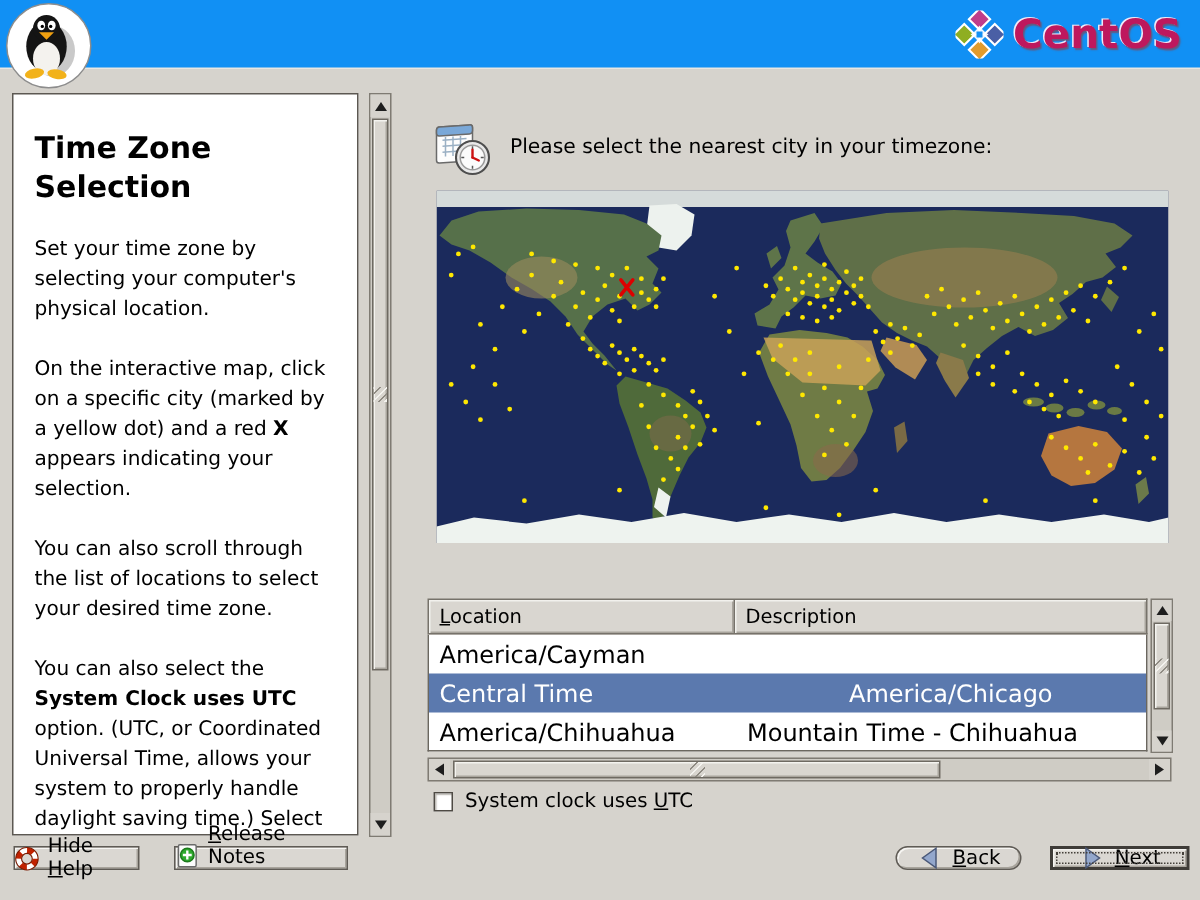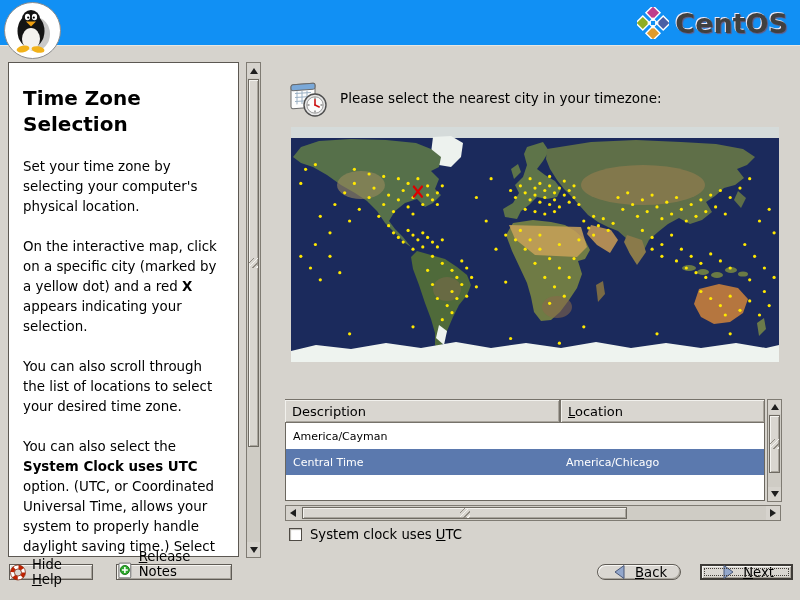--- a/index.html
+++ b/index.html
@@ -4,21 +4,21 @@
 <style>
   html,body{margin:0;padding:0;}
   body{font-family:"DejaVu Sans","Liberation Sans",sans-serif;font-size:13px;color:#000;}
   #app{position:relative;width:800px;height:600px;background:#d6d3cd;overflow:hidden;}
 
   
   .topbar{position:absolute;left:0;top:0;width:800px;height:45px;background:#1190f4;border-bottom:1px solid #e9e7e2;}
   .tux-circle{position:absolute;left:4px;top:2px;width:55px;height:55px;border-radius:50%;
     background:#fff;border:1px solid #8d8d8d;z-index:5;}
   .brand{position:absolute;right:12px;top:7px;display:flex;align-items:center;gap:6px;}
-  .brand-text{font-size:27px;font-weight:bold;color:#404040;
+  .brand-text{font-size:27px;font-weight:bold;color:#be185d;
     text-shadow:-1px -1px 0 #efeaf8,1px 1px 1px #64597f;letter-spacing:0px;}
 
   
   .help-panel{position:absolute;left:8px;top:62px;width:231px;height:495px;background:#fff;
     border:1px solid #5c5852;overflow:hidden;padding:0 14px;box-sizing:border-box;}
   .help-title{font-size:20px;font-weight:bold;line-height:26px;margin-top:22px;}
   .help-body p{font-size:13.4px;line-height:20px;margin:20px 0 0 0;}
   .help-body b{font-weight:bold;}
 
   
@@ -43,21 +43,21 @@
   
   .tz-table{position:absolute;left:285px;top:399px;width:480px;}
   .tz-head{display:flex;height:24px;}
   .th{background:#d9d6d0;border:1px solid #76726a;box-sizing:border-box;
     box-shadow:inset 1px 1px 0 #f2f1ed,inset -1px -1px 0 #a9a59d;
     display:flex;align-items:center;padding-left:7px;font-size:13px;}
   .th.loc{width:205px;}
   .th.desc{width:275px;border-left:none;}
   .tz-list{background:#fff;border:1px solid #6b675f;border-top:none;box-sizing:border-box;height:78px;overflow:hidden;}
   .tz-row{display:flex;height:26px;align-items:center;}
-  .tz-row .cell{padding-left:7px;font-size:11px;white-space:nowrap;overflow:hidden;}
+  .tz-row .cell{padding-left:7px;font-size:16px;white-space:nowrap;overflow:hidden;}
   .tz-row .loc{width:198px;flex:none;}
   .tz-row .desc{flex:1;}
   .tz-row.selected{color:#fff;}
   .key{text-decoration:underline;}
 
   
   .utc-row{position:absolute;left:289px;top:527px;display:flex;align-items:center;gap:8px;}
   .checkbox{width:13px;height:13px;background:#fff;border:1px solid #4e4a44;box-sizing:border-box;
     box-shadow:inset 1px 1px 1px #b9b6b0;}
   .utc-label{font-size:13.2px;}
@@ -396,36 +396,40 @@
         </g>
       <g id="map-marker">
           <line x1="122.88000000000001" y1="59.625" x2="130.88" y2="69.625" stroke="#dd0000" stroke-width="2.4" stroke-linecap="round"></line>
           <line x1="122.88000000000001" y1="69.625" x2="130.88" y2="59.625" stroke="#dd0000" stroke-width="2.4" stroke-linecap="round"></line>
         </g>
     </svg>
   </div>
 
   <div class="tz-table">
     <div class="tz-head">
+      <div class="th loc">
+        <span><span class="key">L</span><span>ocation</span></span>
+      </div>
       <div class="th desc">
         <span>Description</span>
-      </div>
-      <div class="th loc">
-        <span><span class="key">L</span><span>ocation</span></span>
       </div>
     </div>
     <div class="tz-list" id="tz-rows">
         <div class="tz-row">
           <div class="cell loc">America/Cayman</div>
           <div class="cell desc"></div>
         </div>
         <div class="tz-row selected" style="background: rgb(91, 121, 174);">
           <div class="cell desc">Central Time</div>
           <div class="cell loc">America/Chicago</div>
         </div>
+        <div class="tz-row">
+          <div class="cell loc">America/Chihuahua</div>
+          <div class="cell desc">Mountain Time - Chihuahua</div>
+        </div>
       </div>
   </div>
 
   <div class="vsb" style="left:767px;top:399px;height:103px;">
     <div class="sb-btn" style="left:0;top:0;width:13px;height:14px;">
         <div class="tri-up"></div>
       </div>
     <div class="thumb" style="left:1px;top:15px;width:11px;height:58px;">
         <div class="grip"></div>
       </div>

